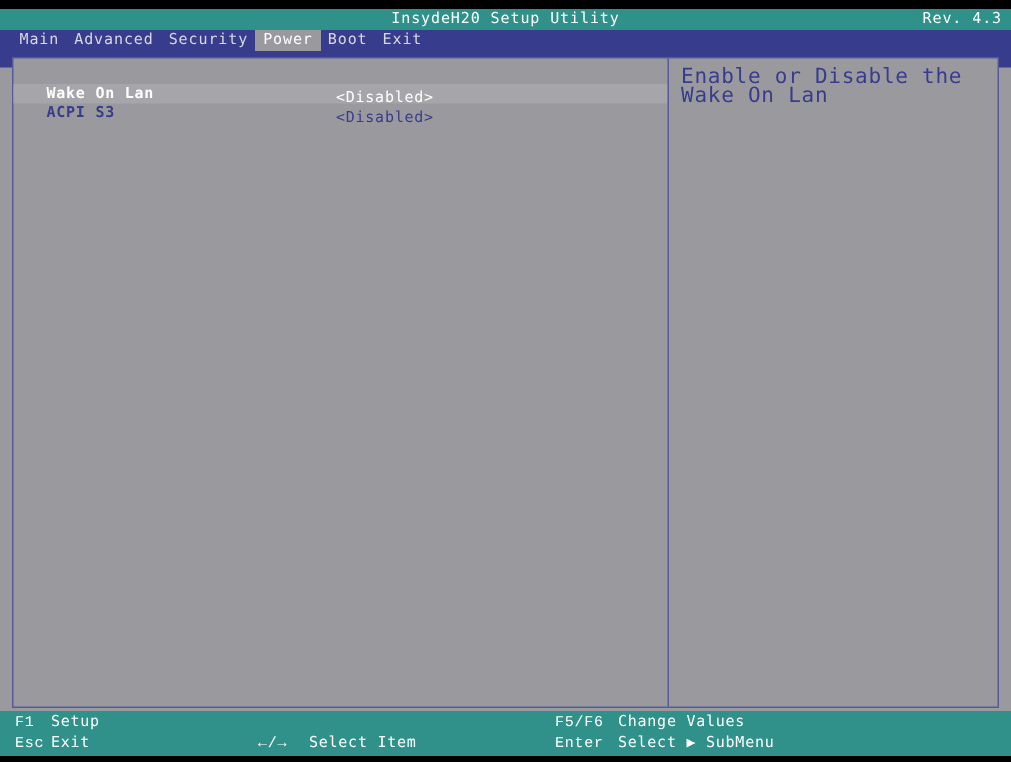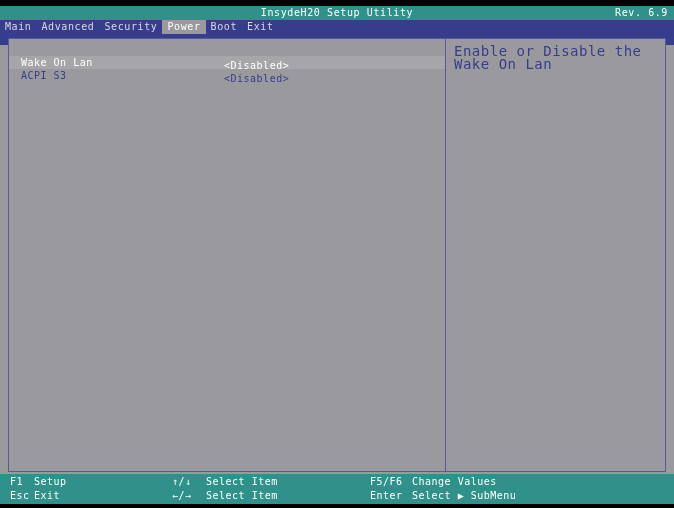--- a/index.html
+++ b/index.html
@@ -62,20 +62,21 @@
   
   .menubar {
     position: absolute;
     left: 0; top: 20px;
     width: 674px; height: 25px;
     background: #383c8c;
     font-size: 10px;
     line-height: 14px;
     letter-spacing: 0.6px;
     white-space: nowrap;
+    padding-left: 8px;
     box-sizing: border-box;
     color: #d8d8e4;
   }
   .menu-item {
     display: inline-block;
     padding: 0 5px;
     color: #d8d8e4;
   }
   .menu-item.active {
     background: #9a9a9e;
@@ -118,22 +119,23 @@
     letter-spacing: 0.5px;
     white-space: nowrap;
     color: #383c8c;
   }
   .setting-row.selected {
     background: #a6a6aa;
     color: #ffffff;
   }
   .setting-label {
     position: absolute;
-    left: 12px;
+    left: 22px;
     top: 0;
+    font-weight: bold;
   }
   .setting-value {
     position: absolute;
     left: 215px;
     top: 3px;
   }
 
   
   .helppane {
     position: absolute;
@@ -171,20 +173,21 @@
   }
   .footer-row.r1 { top: 1px; }
   .footer-row.r2 { top: 1px; }
   .fcell {
     position: absolute;
     white-space: nowrap;
   }
   .fkey {
     display: inline-block;
     color: #ffffff;
+    font-family: Liberation Mono, monospace;
   }
   .fdesc {
     display: inline-block;
     color: #ffffff;
   }
   .c1 { left: 10px; }
   .c2 { left: 172px; }
   .c3 { left: 330px; margin-left: 40px; }
   .c4 { left: 490px; }
   .fkey-w { display: inline-block; min-width: 34px; }
@@ -193,21 +196,21 @@
 </style>
 </head>
 <body>
 
 <div id="screen">
 
   <div class="top-black"></div>
 
   <div class="titlebar">
     <span class="title-center">InsydeH20 Setup Utility</span>
-    <span class="title-rev">Rev. 6.9</span>
+    <span class="title-rev">Rev. 4.3</span>
   </div>
 
   <div class="menubar">
     <span class="menu-item">Main</span><span class="menu-item">Advanced</span><span class="menu-item">Security</span><span class="menu-item active">Power</span><span class="menu-item">Boot</span><span class="menu-item">Exit</span>
   </div>
 
   <div class="content-frame">
 
     <div class="settings">
       <div class="setting-row selected">
@@ -224,21 +227,20 @@
 
     <div class="helppane">
       <div class="help-text">Enable or Disable the Wake On Lan</div>
     </div>
 
   </div>
 
   <div class="footer">
     <div class="footer-row r1">
       <span class="fcell c1"><span class="fkey fkey-w-narrow">F1</span><span class="fdesc">Setup</span></span>
-      <span class="fcell c2"><span class="fkey fkey-w">↑/↓</span><span class="fdesc">Select Item</span></span>
       <span class="fcell c3"><span class="fkey fkey-w-wide">F5/F6</span><span class="fdesc">Change Values</span></span>
     </div>
     <div class="footer-row r2">
       <span class="fcell c1"><span class="fkey fkey-w-narrow">Esc</span><span class="fdesc">Exit</span></span>
       <span class="fcell c2"><span class="fkey fkey-w">←/→</span><span class="fdesc">Select Item</span></span>
       <span class="fcell c3"><span class="fkey fkey-w-wide">Enter</span><span class="fdesc">Select ▶ SubMenu</span></span>
     </div>
   </div>
 
   <div class="bottom-black"></div>

